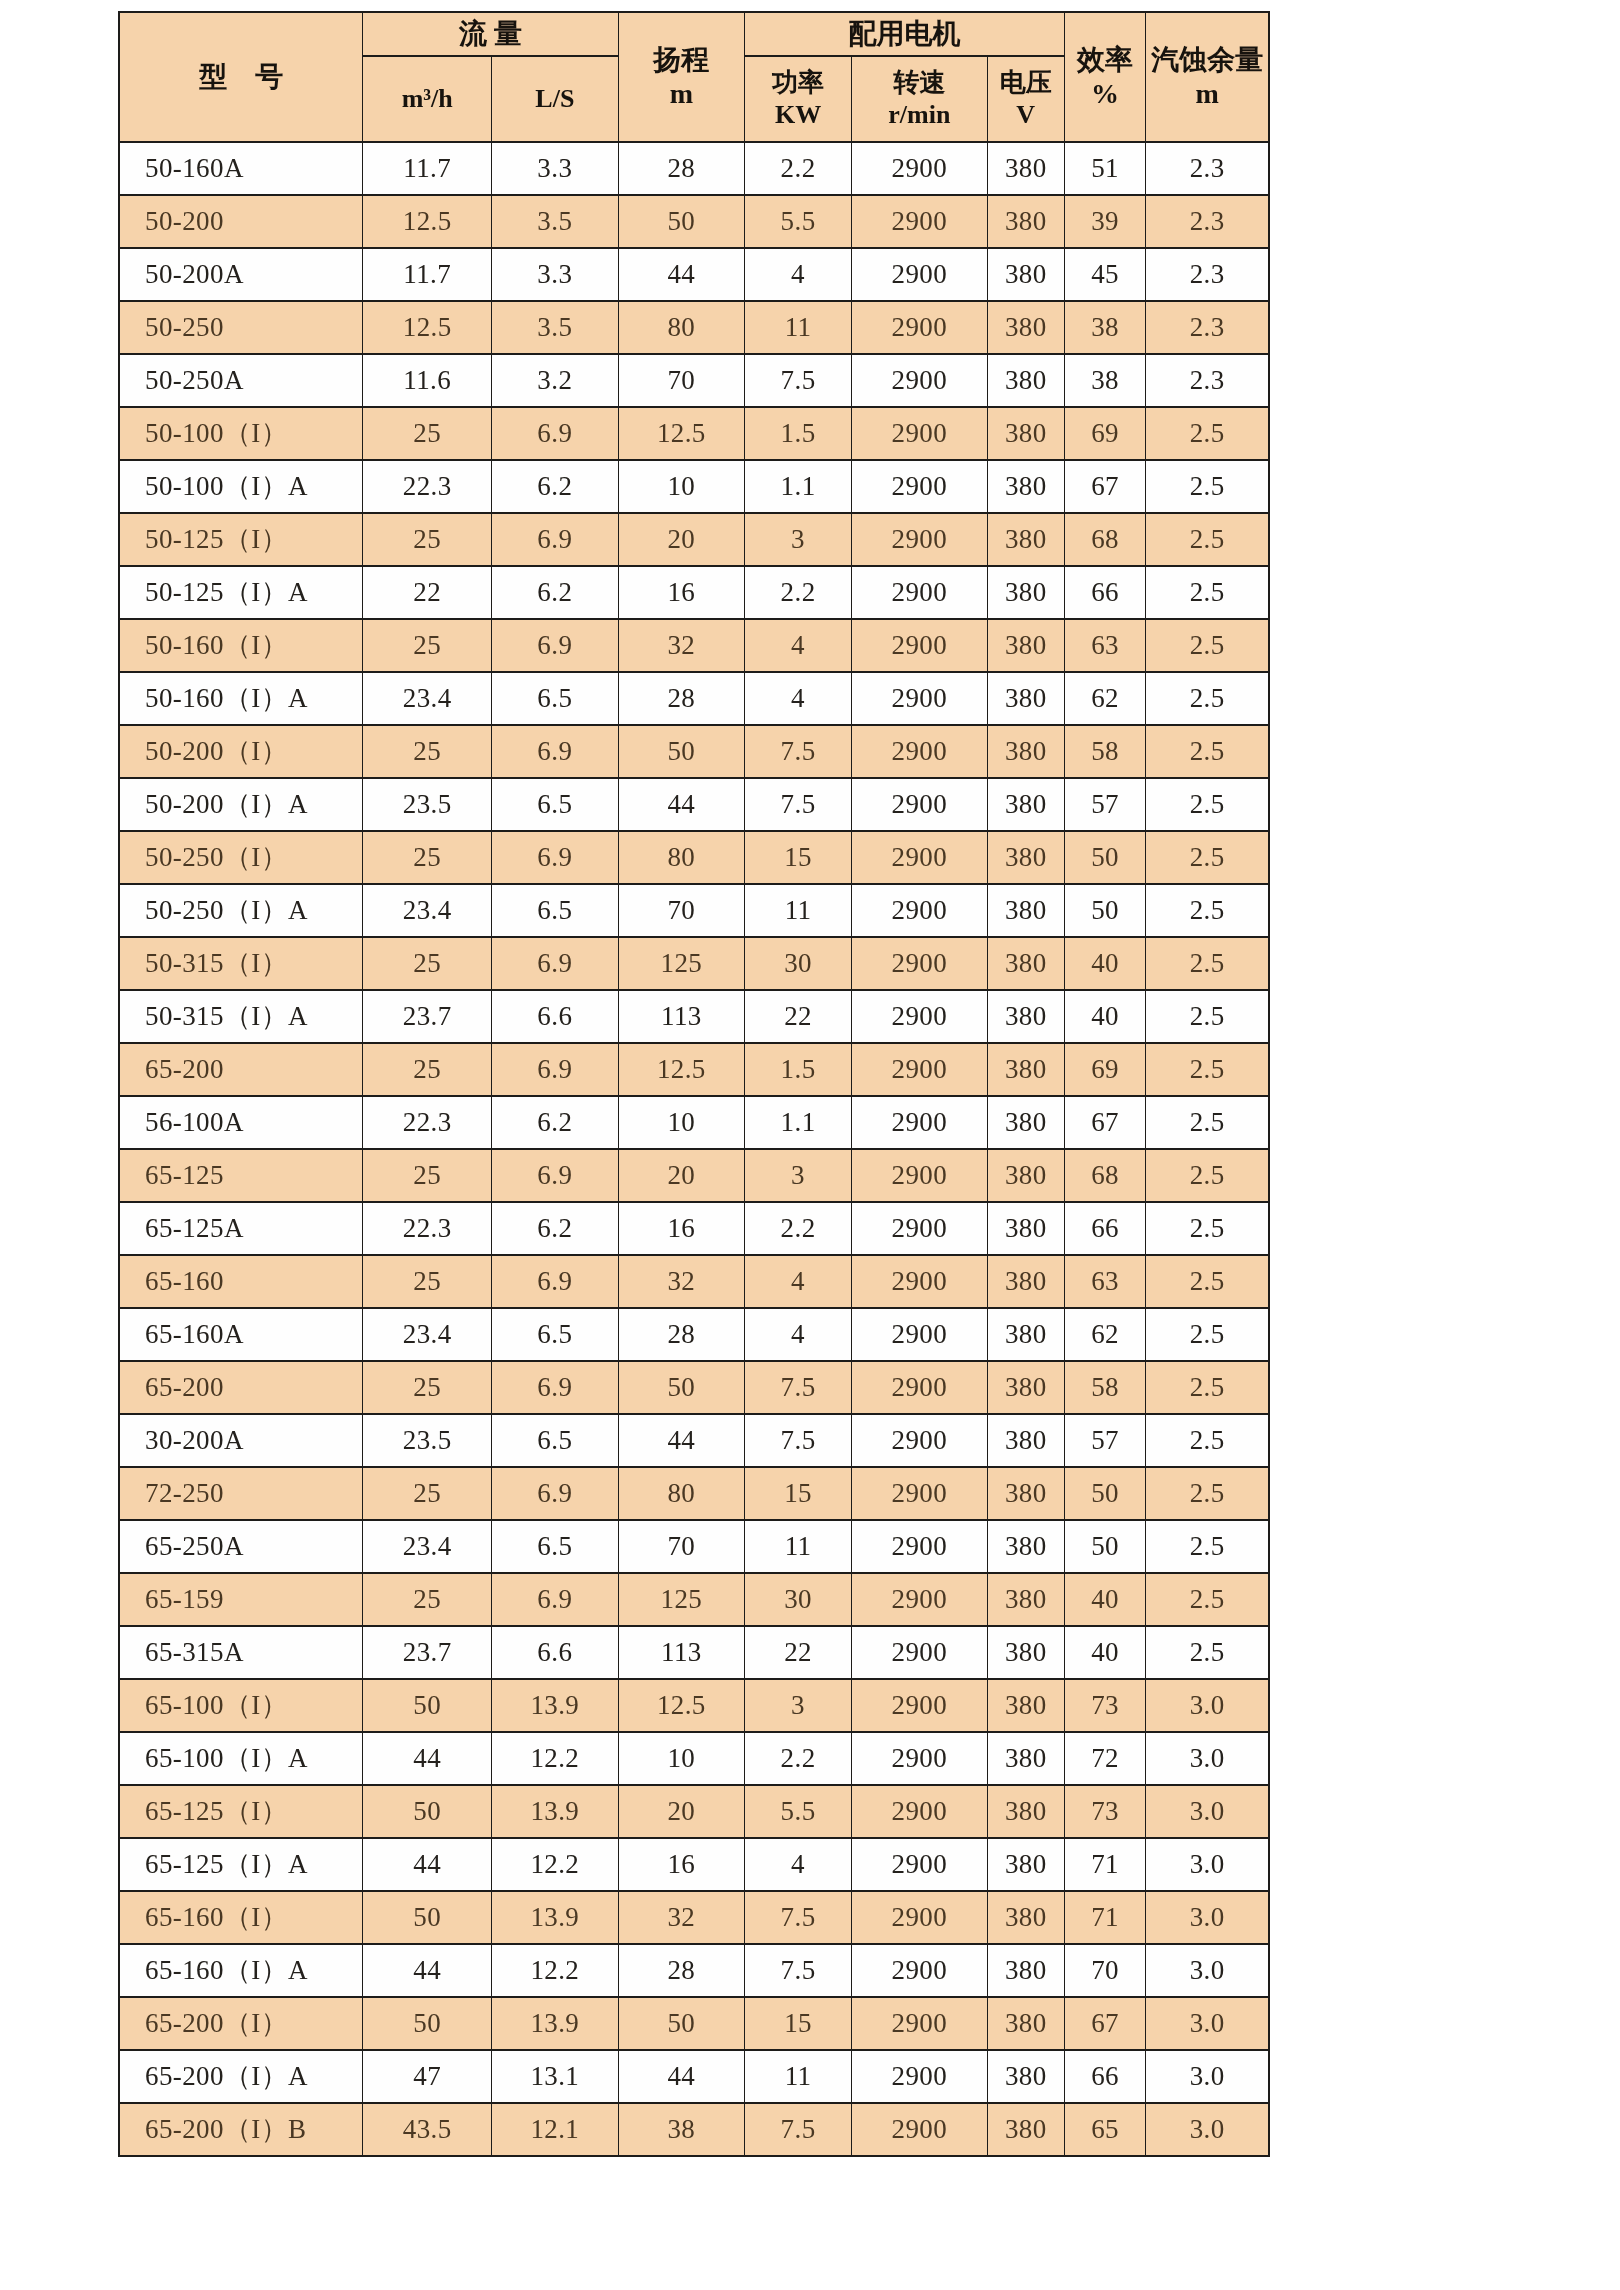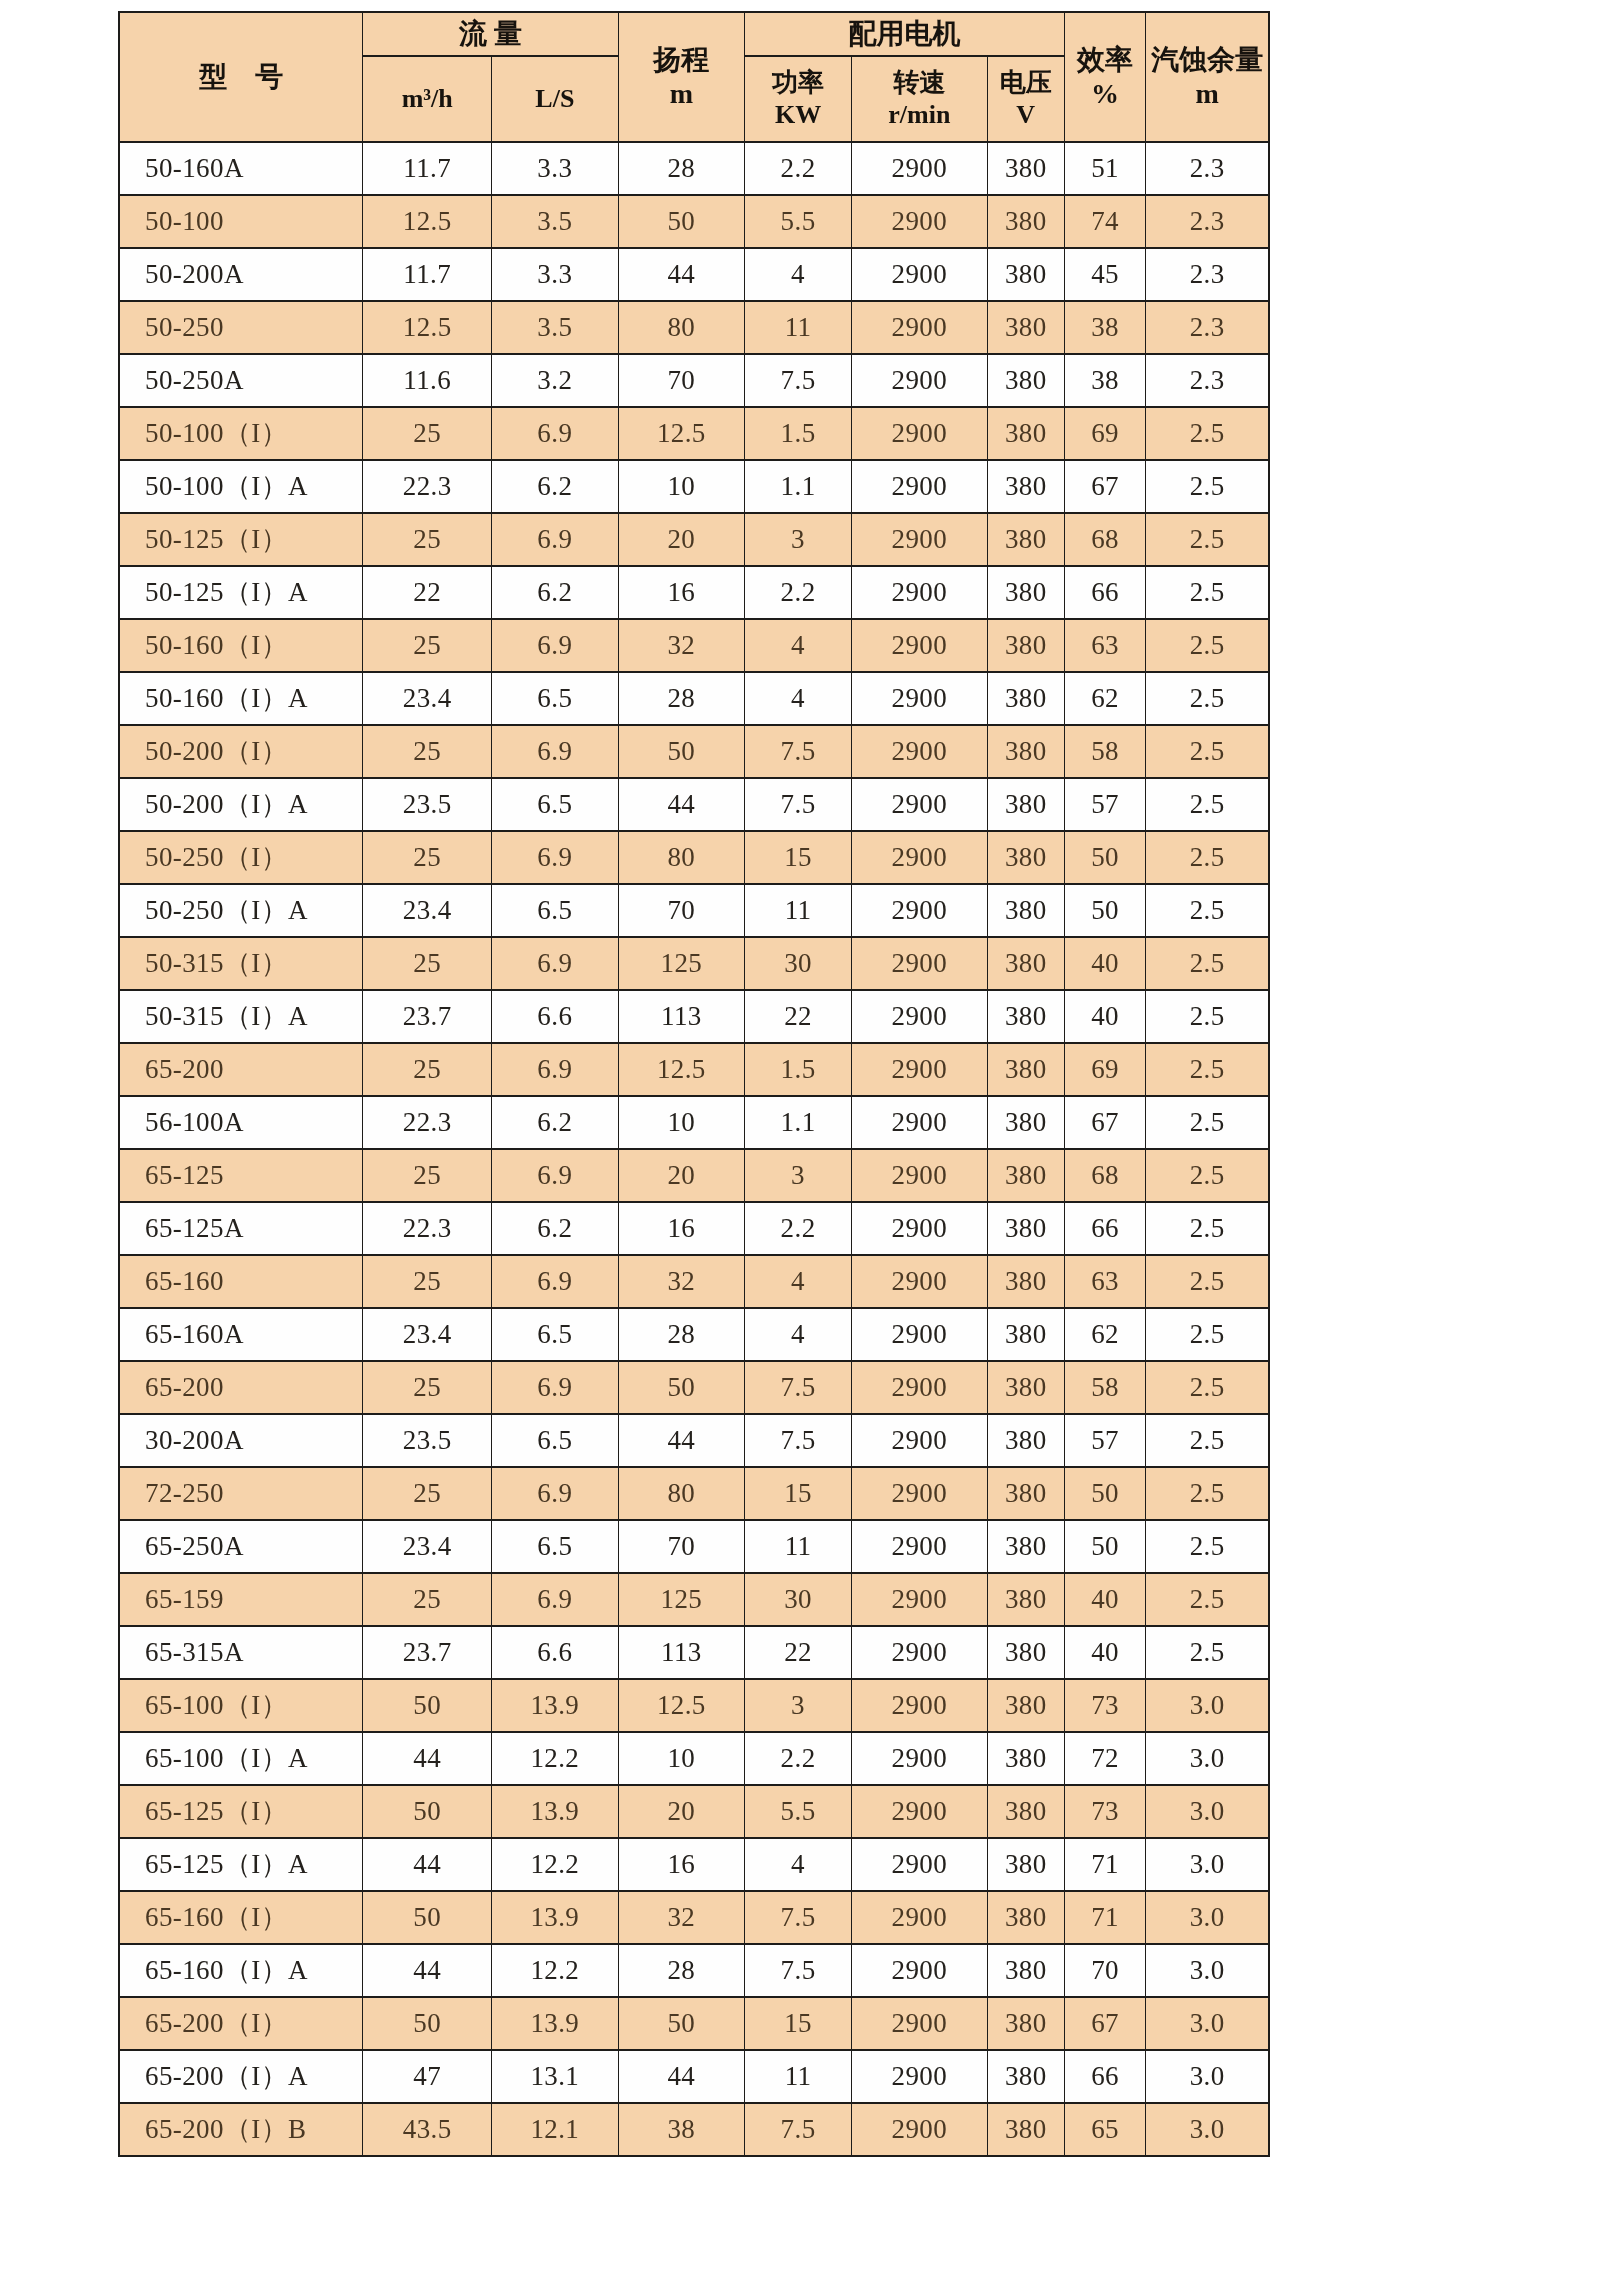--- a/index.html
+++ b/index.html
@@ -104,28 +104,28 @@
           <td>11.7</td>
           <td>3.3</td>
           <td>28</td>
           <td>2.2</td>
           <td>2900</td>
           <td>380</td>
           <td>51</td>
           <td>2.3</td>
         </tr>
         <tr class="band">
-          <td class="model">50-100</td>
+          <td class="model">50-200</td>
           <td>12.5</td>
           <td>3.5</td>
           <td>50</td>
           <td>5.5</td>
           <td>2900</td>
           <td>380</td>
-          <td>74</td>
+          <td>39</td>
           <td>2.3</td>
         </tr>
         <tr class="plain">
           <td class="model">50-200A</td>
           <td>11.7</td>
           <td>3.3</td>
           <td>44</td>
           <td>4</td>
           <td>2900</td>
           <td>380</td>

